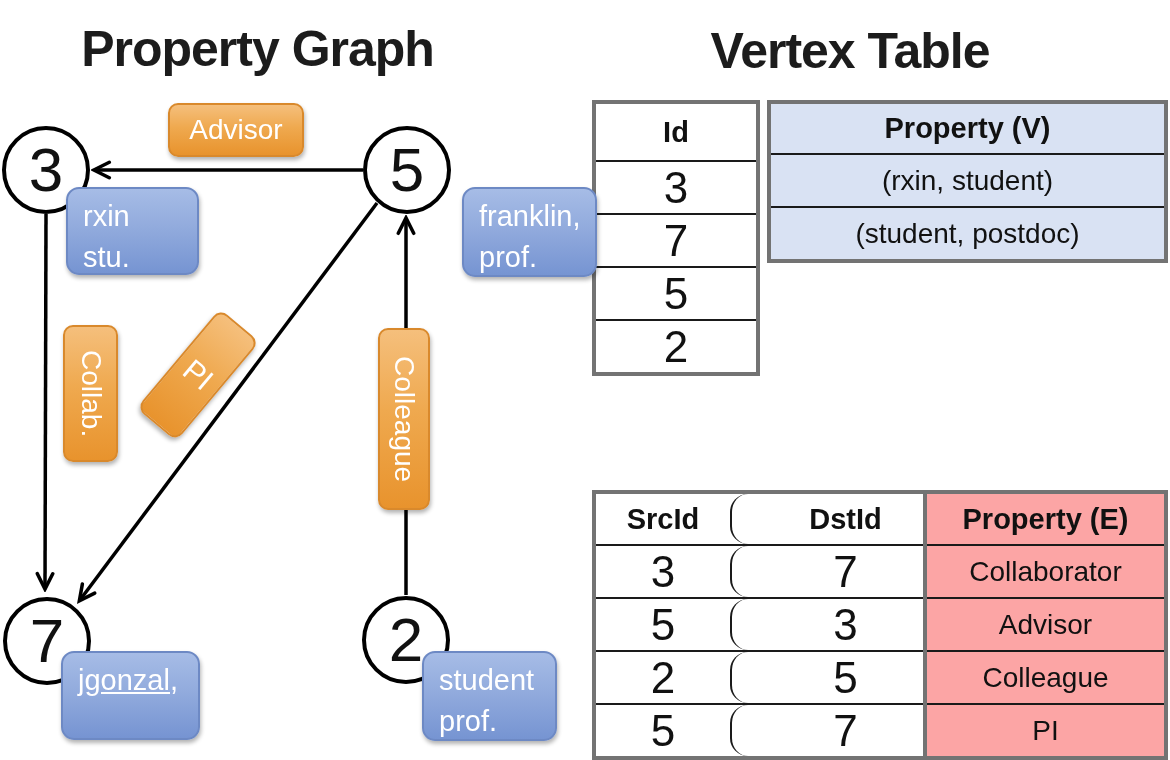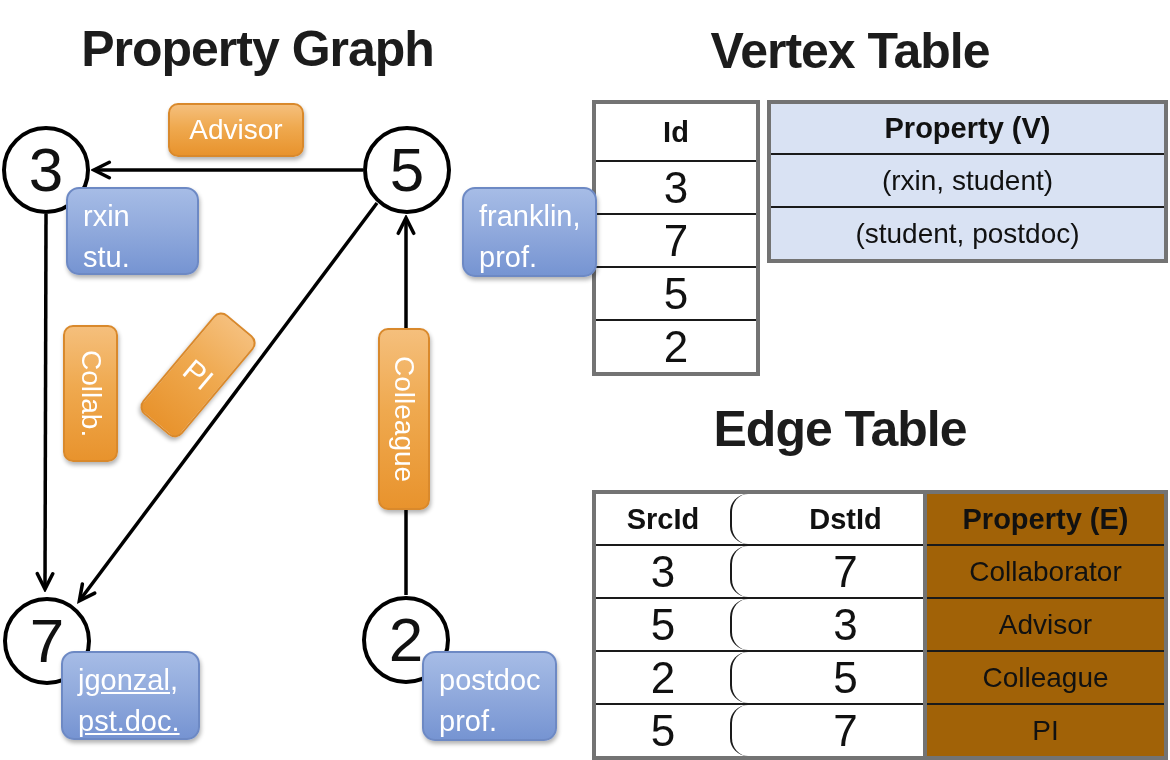--- a/index.html
+++ b/index.html
@@ -56,32 +56,31 @@
   #vt-id .trow{grid-template-columns:1fr;}
   #vt-id .trow.head{height:56px;}
   #vt-prop{left:767px;top:100px;width:401px;background:#d9e2f3;}
   #vt-prop .trow{grid-template-columns:1fr;}
   #vt-prop .trow.head{height:49px;}
 
   #et-ids{left:592px;top:490px;width:371px;}
   #et-ids .trow{grid-template-columns:134px 1fr;}
   #et-ids .trow.head{height:50px;}
   #et-ids .cell + .cell{border-left:2px solid #1a1a1a;border-radius:18px;}
-  #et-prop{left:923px;top:490px;width:245px;background:#a16207;}
+  #et-prop{left:923px;top:490px;width:245px;background:#fca5a5;}
   #et-prop .trow{grid-template-columns:1fr;}
   #et-prop .trow.head{height:50px;}
 </style>
 </head>
 <body>
 
 <div id="stage">
 
   <div id="graph-title" class="big-title">Property Graph</div>
   <div id="vertex-title" class="big-title">Vertex Table</div>
-  <div id="edge-title" class="big-title">Edge Table</div>
 
   <svg id="edges-svg" viewBox="0 0 570 760" xmlns="http://www.w3.org/2000/svg">
     <defs>
       <marker id="arrow" markerUnits="userSpaceOnUse" markerWidth="22" markerHeight="22" viewBox="0 0 20 20" refX="16" refY="10" orient="auto">
         <path d="M3,3 L17,10 L3,17" fill="none" stroke="#000" stroke-width="3.2" stroke-linecap="round"></path>
       </marker>
     </defs>
     <line x1="363" y1="170" x2="95" y2="170" stroke="#000" stroke-width="3.5" marker-end="url(#arrow)"></line>
     <line x1="46" y1="214" x2="45" y2="588" stroke="#000" stroke-width="3.5" marker-end="url(#arrow)"></line>
     <line x1="377" y1="203" x2="80" y2="600" stroke="#000" stroke-width="3.5" marker-end="url(#arrow)"></line>
@@ -104,24 +103,23 @@
   <div class="vprop" id="prop-rxin">
     <div>rxin</div>
     <div>stu.</div>
   </div>
   <div class="vprop" id="prop-franklin">
     <div>franklin,</div>
     <div>prof.</div>
   </div>
   <div class="vprop" id="prop-jgonzal">
     <div>jgonzal,</div>
-    <div>pst.doc.</div>
   </div>
   <div class="vprop" id="prop-istoica">
-    <div>postdoc</div>
+    <div>student</div>
     <div>prof.</div>
   </div>
 
   <div class="elabel" id="label-advisor">
     <span>Advisor</span>
   </div>
   <div class="elabel" id="label-collab">
     <span>Collab.</span>
   </div>
   <div class="elabel" id="label-pi">

